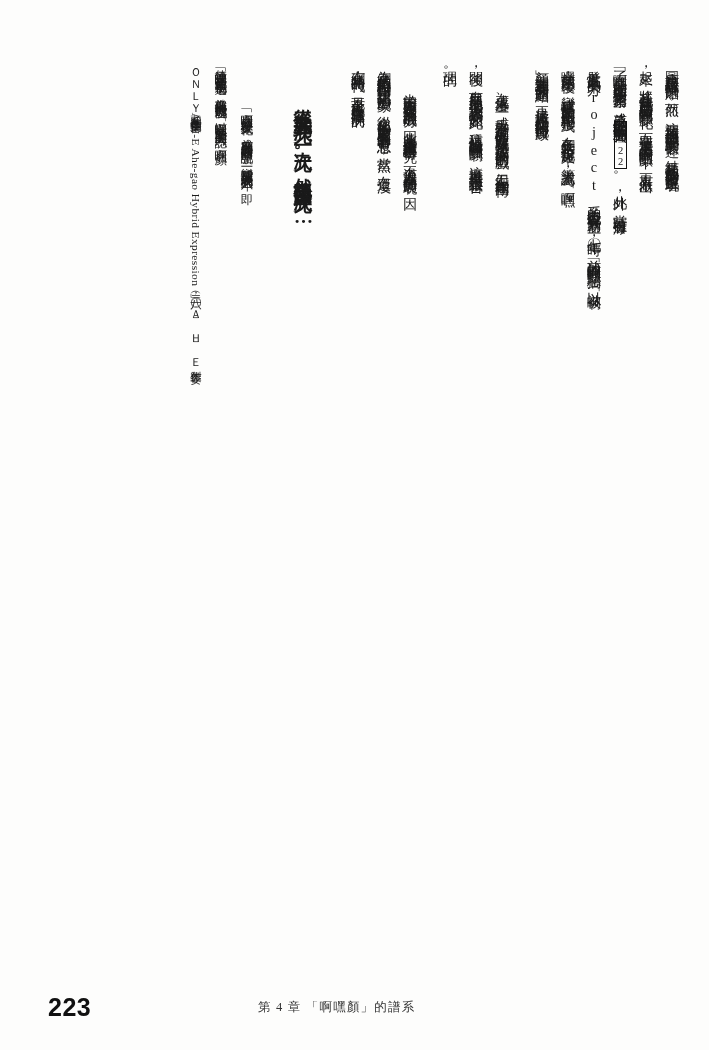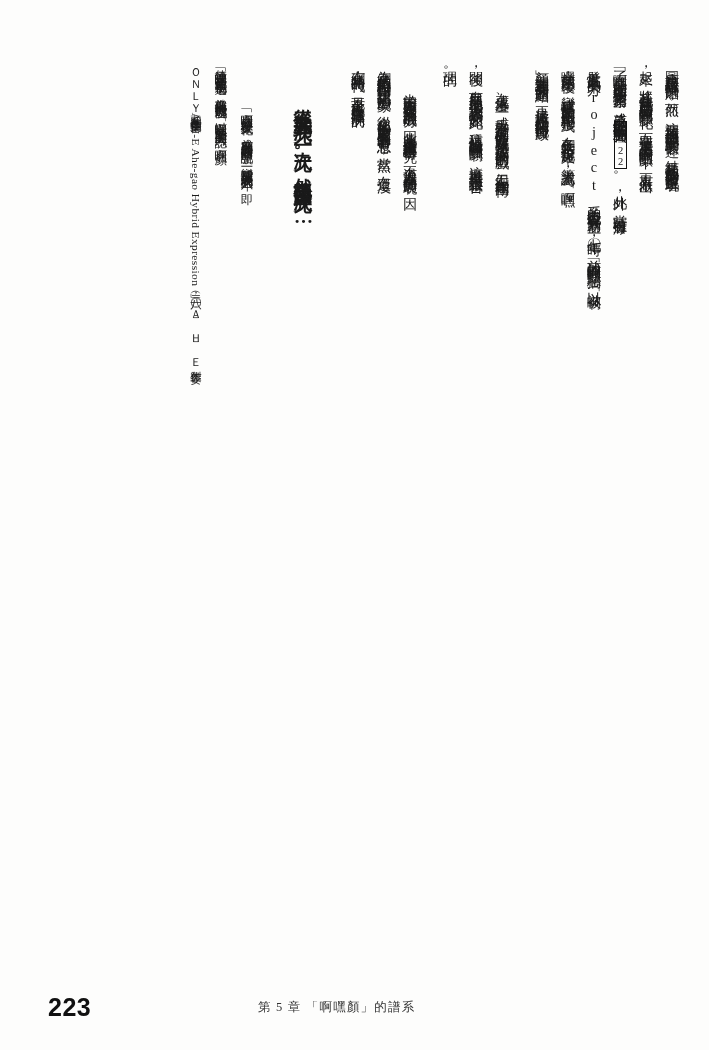--- a/index.html
+++ b/index.html
@@ -166,16 +166,16 @@
 
     <div class="col small indent2">「啊嘿顏」經歷大眾化，成為類別內共通財產的「記號」，變成一種開放表現的〇八年，即</div>
     <div class="col small">使說是「啊嘿顏」元年也不為過。就像那波流行的體現，以「啊嘿顏」為主題的同人誌，啊嘿顏</div>
 
     <div class="col tiny"><span>ＯＮＬＹ共同創作插畫集「</span><span class="latin">A-H-E Ahe-gao Hybrid Expression</span><span>」（二〇〇八，Ａ－Ｈ－Ｅ製作委</span></div>
 
   </div>
 
   <div class="footer">
     <div class="page-number">223</div>
-    <div class="footer-title">第 5 章 「啊嘿顏」的譜系</div>
+    <div class="footer-title">第 4 章 「啊嘿顏」的譜系</div>
   </div>
 
 </div>
 
 </body></html>

